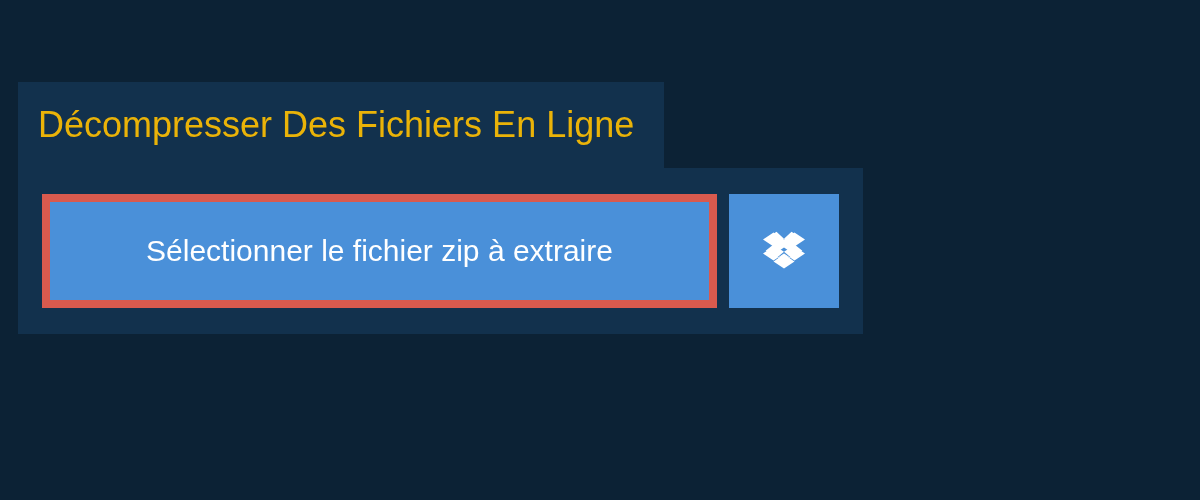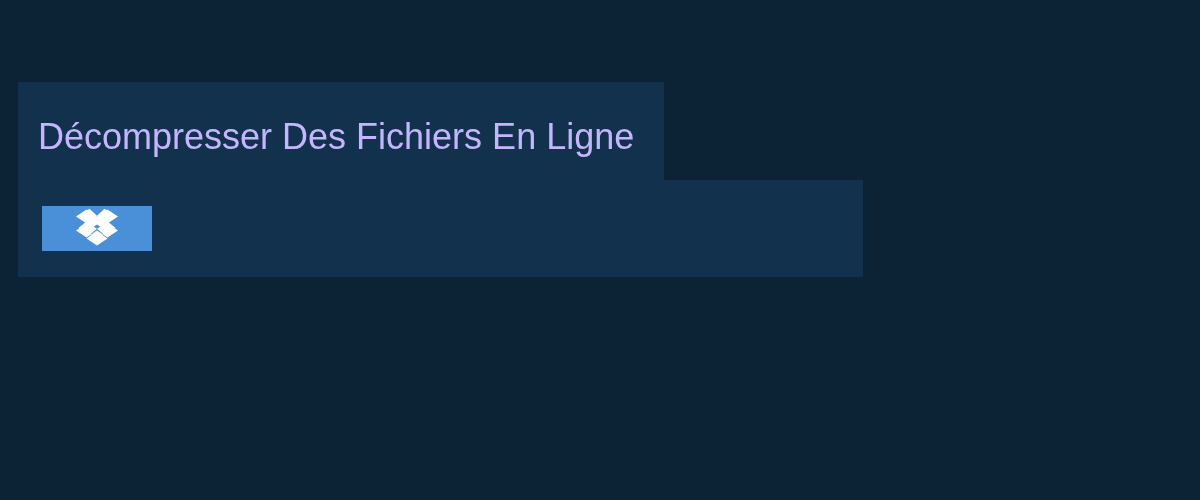--- a/index.html
+++ b/index.html
@@ -15,24 +15,24 @@
       overflow: hidden;
     }
     .page-title-wrapper {
       background: #12314d;
       display: inline-block;
       padding: 0;
       margin-top: 82px;
       margin-left: 18px;
     }
     .page-title {
-      color: #c4b5fd;
+      color: #eab308;
       font-size: 36px;
       font-weight: 400;
-      padding: 34px 30px 22px 20px;
+      padding: 22px 30px 22px 20px;
       display: block;
     }
     .main-panel {
       background: #12314d;
       margin-left: 18px;
       margin-top: 0;
       width: 845px;
       padding: 26px 24px;
       display: flex;
       gap: 12px;
@@ -75,20 +75,25 @@
 </head>
 <body>
 
 
 
 <div class="page-title-wrapper">
   <h1 class="page-title">Décompresser Des Fichiers En Ligne</h1>
 </div>
 
 <div class="main-panel">
+  <div class="select-file-wrapper">
+    <button class="select-file-button">
+      <span>Sélectionner le fichier zip à extraire</span>
+    </button>
+  </div>
   <button class="dropbox-button">
     <span>
       <svg viewBox="0 0 24 24" xmlns="http://www.w3.org/2000/svg">
         <path d="M6 2L0 6l6 4-6 4 6 4 6-4 6 4 6-4-6-4 6-4-6-4-6 4zM6 14.5l6-4 6 4-6 4z M6 18.5l6 4 6-4-6-4z" transform="scale(1) translate(0,0)"></path>
         <path d="M7.71 1.5L1.5 5.57l4.29 3.43L12 5.57 7.71 1.5zm8.58 0L12 5.57 18.21 9l4.29-3.43L16.29 1.5zM1.5 12.43l6.21 4.07L12 13.07 5.79 9 1.5 12.43zm16.71-3.43L12 13.07l4.29 3.43 6.21-4.07L18.21 9zM12 14.14l-4.29 3.43.86.57L12 20.5l3.43-2.36.86-.57L12 14.14z"></path>
       </svg>
     </span>
   </button>
 </div>
 

